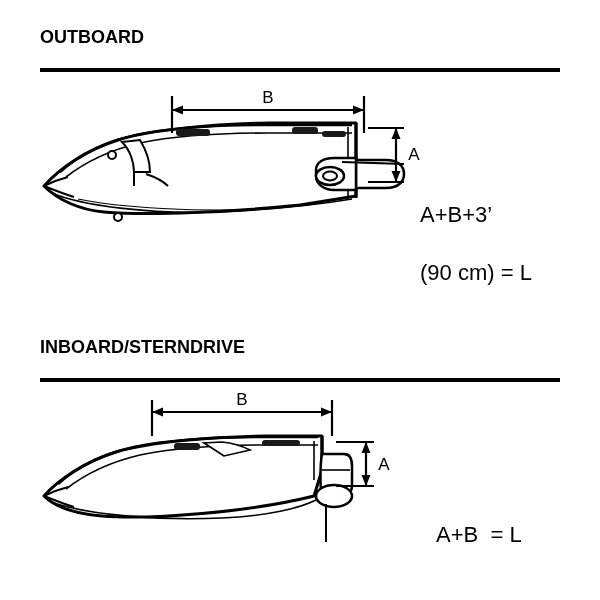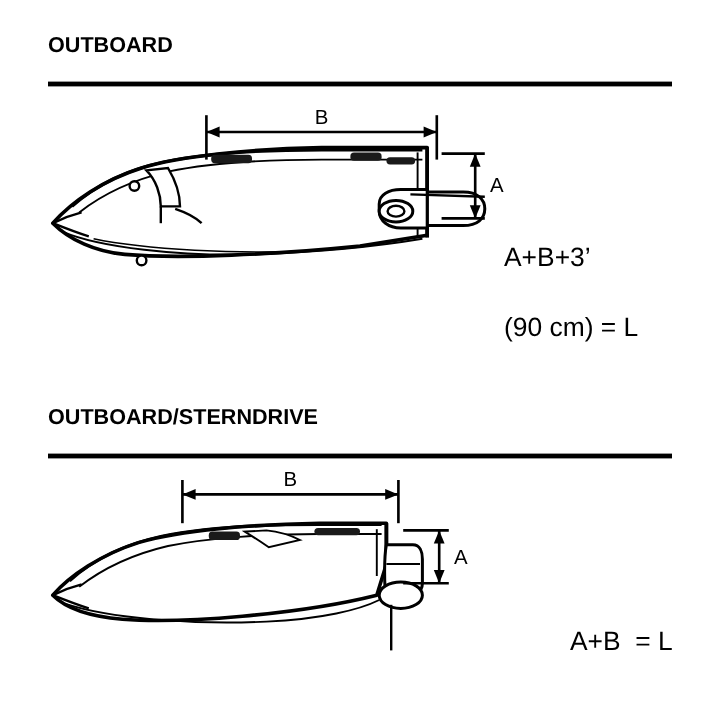--- a/index.html
+++ b/index.html
@@ -167,21 +167,21 @@
       <text class="dim-label" x="268" y="103" text-anchor="middle">B</text>
       <text class="dim-label" x="414" y="160" text-anchor="middle">A</text>
     </svg>
 
     <div class="formula" style="left:420px; top:202px;">A+B+3’</div>
     <div class="formula" style="left:420px; top:236px;margin-top:24px;">(90 cm) = L</div>
   </div>
 
   <div class="section" id="section-inboard">
 
-    <div class="section-title" style="top:38px;">OUTBOARD/STERNDRIVE</div>
+    <div class="section-title" style="top:38px;">INBOARD/STERNDRIVE</div>
 
     <div class="title-rule" style="top:78px;"></div>
 
     <svg class="svg-wrap" width="600" height="300" viewBox="0 0 600 300">
 
       <g>
         <path d="M 44,196
                  C 58,180 84,162 116,152
                  C 150,142 210,137 266,136
                  L 322,136
@@ -246,16 +246,16 @@
         <polygon points="366,142 361.5,153 370.5,153" fill="#000000"></polygon>
         <polygon points="366,186 361.5,175 370.5,175" fill="#000000"></polygon>
         <line x1="336" y1="142" x2="374" y2="142" stroke="#000000" stroke-width="2.2"></line>
         <line x1="336" y1="186" x2="374" y2="186" stroke="#000000" stroke-width="2.2"></line>
       </g>
 
       <text class="dim-label" x="242" y="105" text-anchor="middle">B</text>
       <text class="dim-label" x="384" y="170" text-anchor="middle">A</text>
     </svg>
 
-    <div class="formula" style="left:475px; top:222px;">A+B  = L</div>
+    <div class="formula" style="left:436px; top:222px;">A+B  = L</div>
   </div>
 
 </div>
 
 </body></html>

